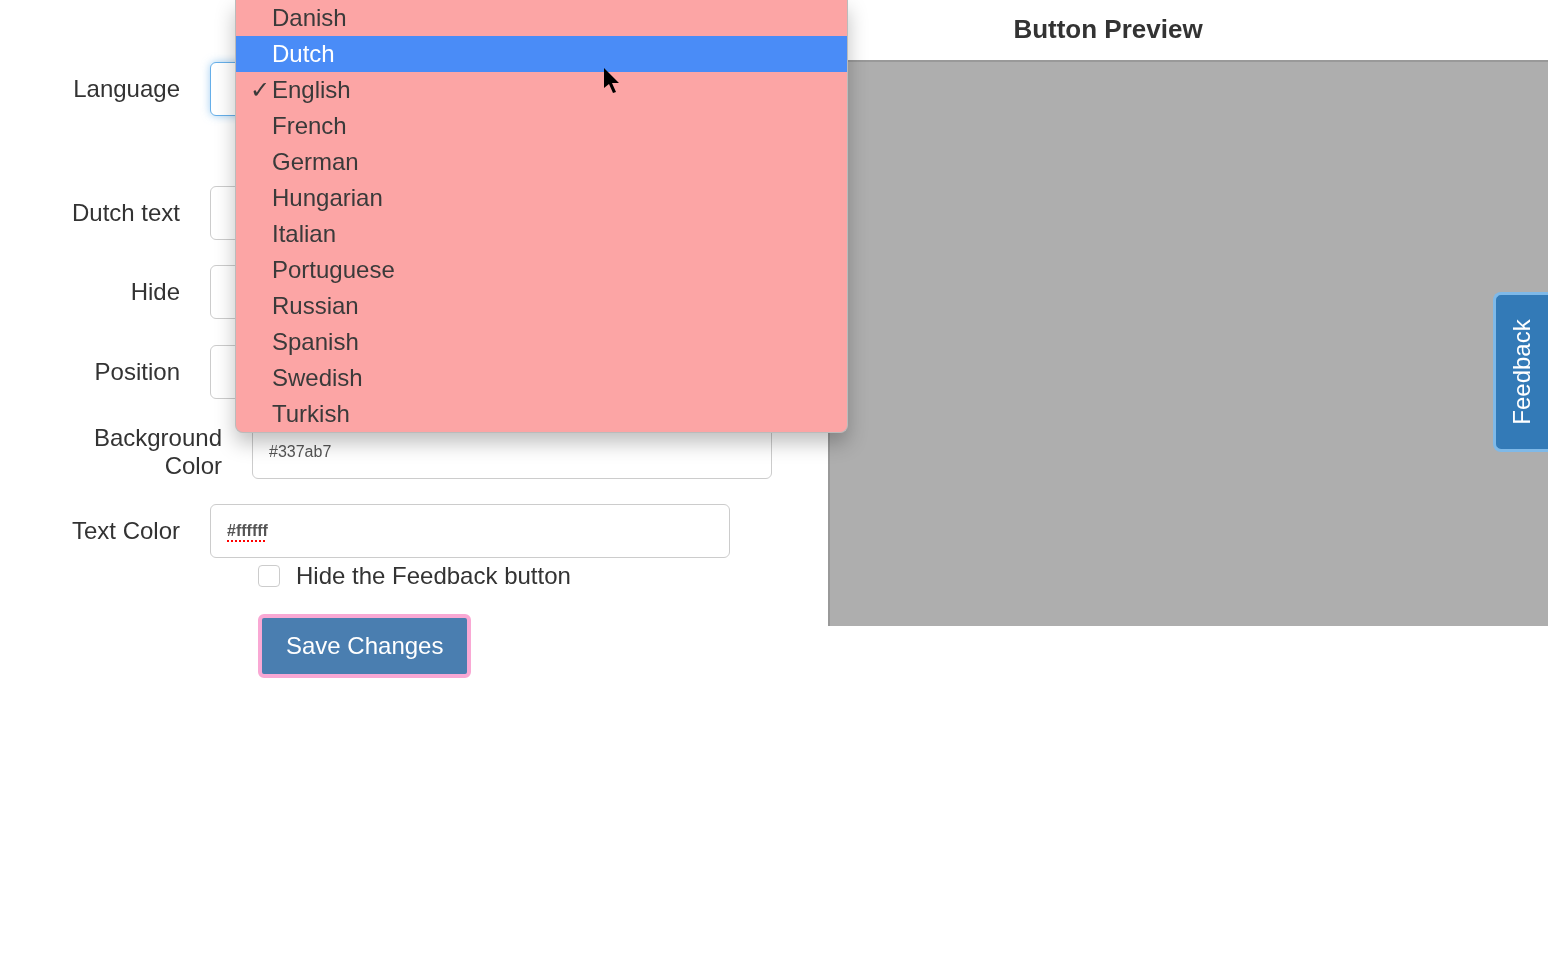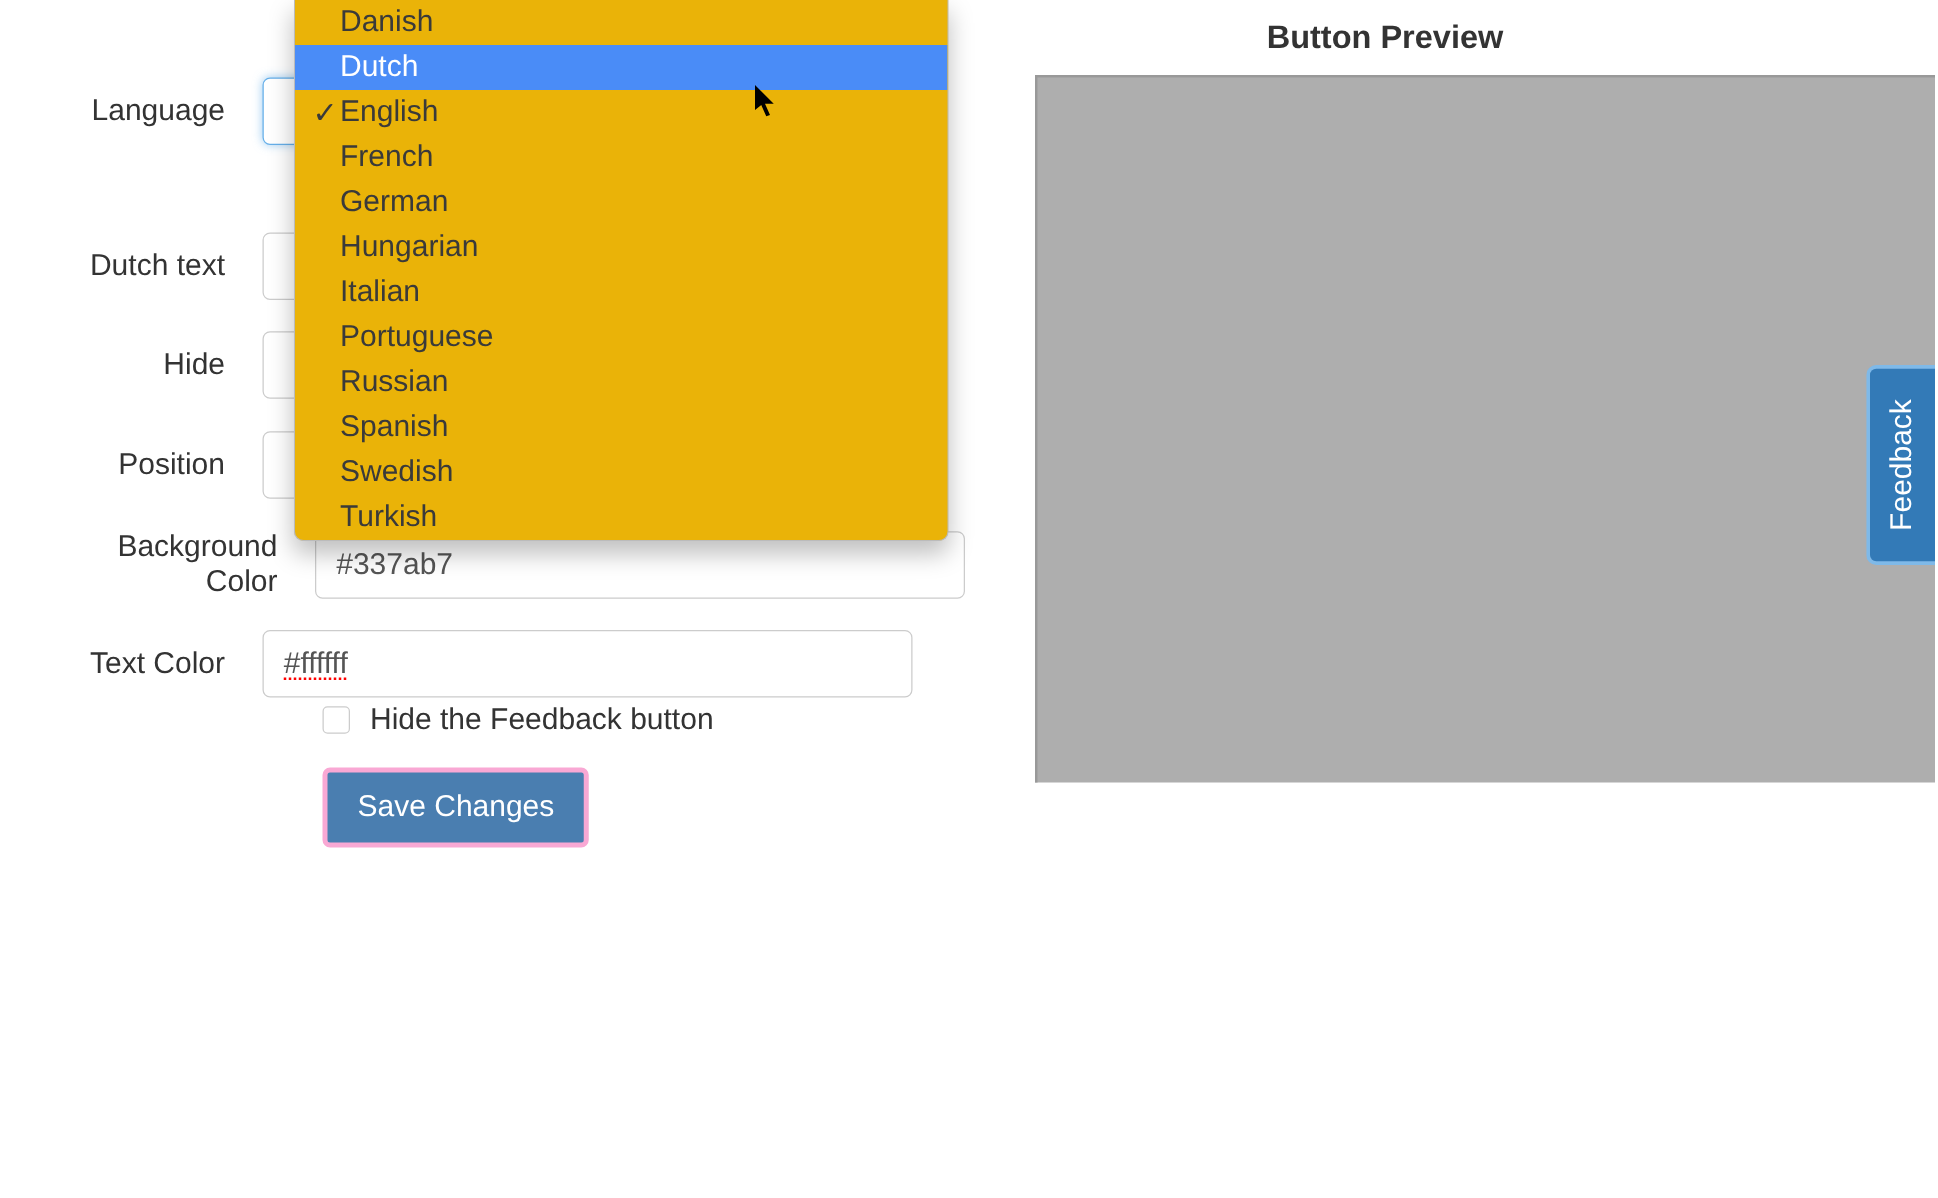--- a/index.html
+++ b/index.html
@@ -35,21 +35,21 @@
       color: #333;
     }
     
     .form-control {
       flex: 1;
       max-width: 520px;
       height: 54px;
       border: 1px solid #ccc;
       border-radius: 6px;
       padding: 0 16px;
-      font-size: 24px;
+      font-size: 16px;
       color: #555;
       background: #fff;
       font-family: inherit;
     }
     
     .select-control {
       flex: 1;
       max-width: 520px;
       height: 54px;
       border: 1px solid #ccc;
@@ -118,29 +118,30 @@
       padding: 14px 24px;
       font-size: 24px;
       cursor: pointer;
       font-family: inherit;
     }
     
     .spellcheck-underline {
       text-decoration: underline dotted red;
       text-decoration-thickness: 2px;
       text-underline-offset: 4px;
+      font-weight: bold;
     }
     
     
     .dropdown-menu {
       position: absolute;
       left: 235px;
       top: 0;
-      width: 524px;
-      background: #eab308;
+      width: 613px;
+      background: #fca5a5;
       border: 1px solid #bbb;
       border-top: none;
       border-radius: 0 0 8px 8px;
       box-shadow: 0 10px 20px rgba(0,0,0,0.25);
       overflow: hidden;
       z-index: 100;
     }
     
     .dropdown-item {
       display: flex;

